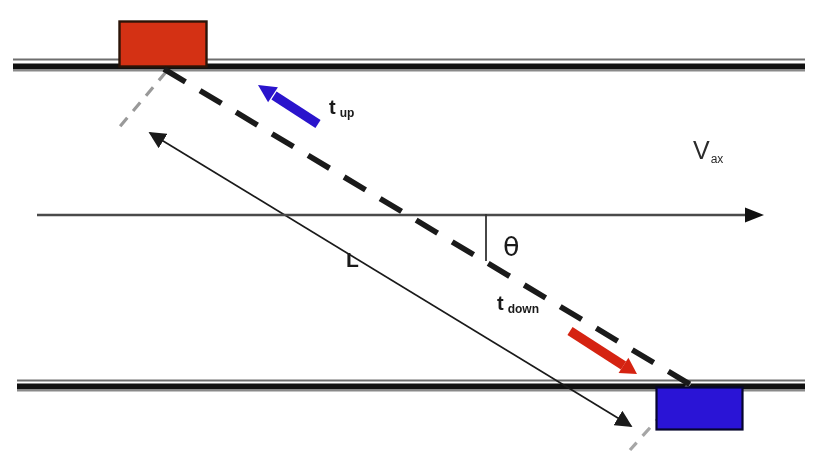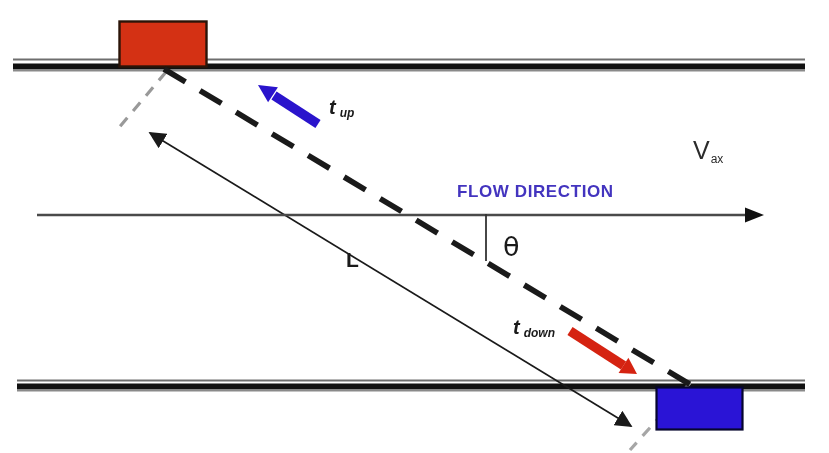--- a/index.html
+++ b/index.html
@@ -18,25 +18,25 @@
   .label { position: absolute; white-space: nowrap; }
   .flow-dir {
     left: 457px; top: 182px;
     font-size: 17px; font-weight: bold;
     letter-spacing: 0.6px;
     color: #4334bf;
   }
   .vax { left: 693px; top: 136px; color: #2b2b2b; }
   .vax .main { font-size: 25px; font-weight: 500; }
   .vax .sub  { font-size: 12px; position: relative; top: 4px; left: 1px; }
-  .tlabel { color: #1a1a1a; font-weight: bold; font-style: italic; }
+  .tlabel { color: #1a1a1a; font-weight: bold; }
   .tlabel .main { font-size: 20px; }
   .tlabel .sub  { font-size: 12px; position: relative; top: 3px; left: 4px; }
   .t-up   { left: 329px; top: 96px; }
-  .t-down { left: 497px; top: 316px; margin-left: 16px; }
+  .t-down { left: 497px; top: 292px; }
   .len-label {
     left: 346px; top: 248px;
     font-size: 21px; font-weight: bold; color: #1a1a1a;
   }
   .theta-label {
     left: 503px; top: 231px;
     font-size: 27px; color: #1a1a1a;
     font-family: "DejaVu Sans", sans-serif;
   }
 </style>
@@ -86,21 +86,20 @@
       <line x1="318" y1="124" x2="274" y2="95.4" stroke="#2a14cc" stroke-width="9.5"></line>
       <polygon points="258,85 277.9,87.3 268.1,102.3" fill="#2a14cc"></polygon>
     </g>
 
     <g>
       <line x1="570" y1="331" x2="623.5" y2="365.4" stroke="#d52311" stroke-width="9.5"></line>
       <polygon points="637,374 618.6,373 628.4,357.8" fill="#d52311"></polygon>
     </g>
   </svg>
 
-  <div class="label flow-dir">FLOW DIRECTION</div>
 
   <div class="label vax">
     <span class="main">V</span><span class="sub">ax</span>
   </div>
 
   <div class="label tlabel t-up">
     <span class="main">t</span><span class="sub">up</span>
   </div>
 
   <div class="label tlabel t-down">

